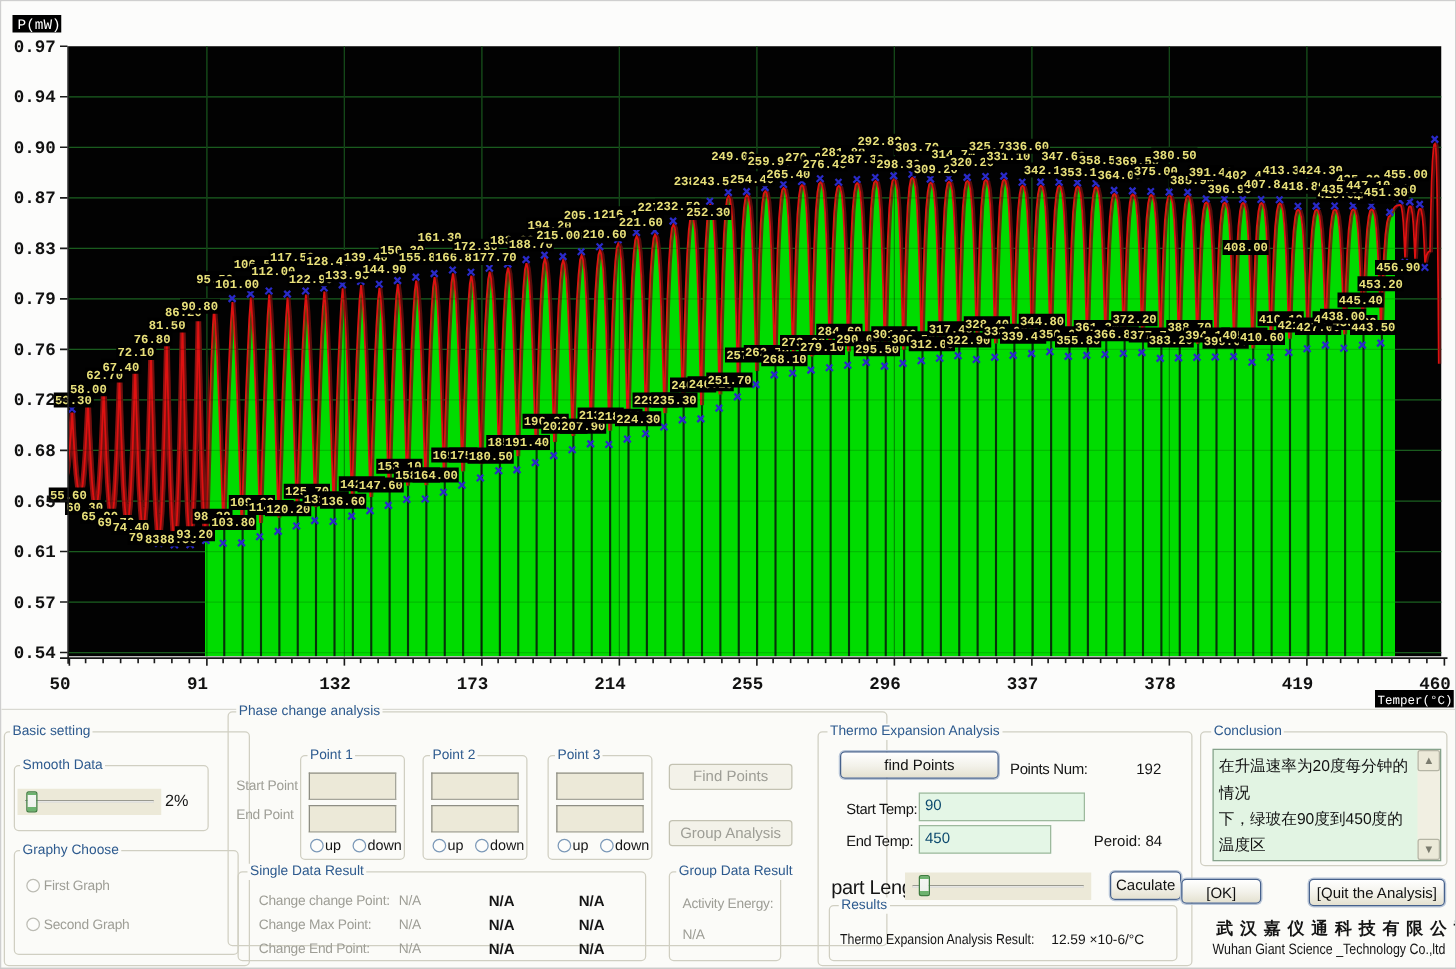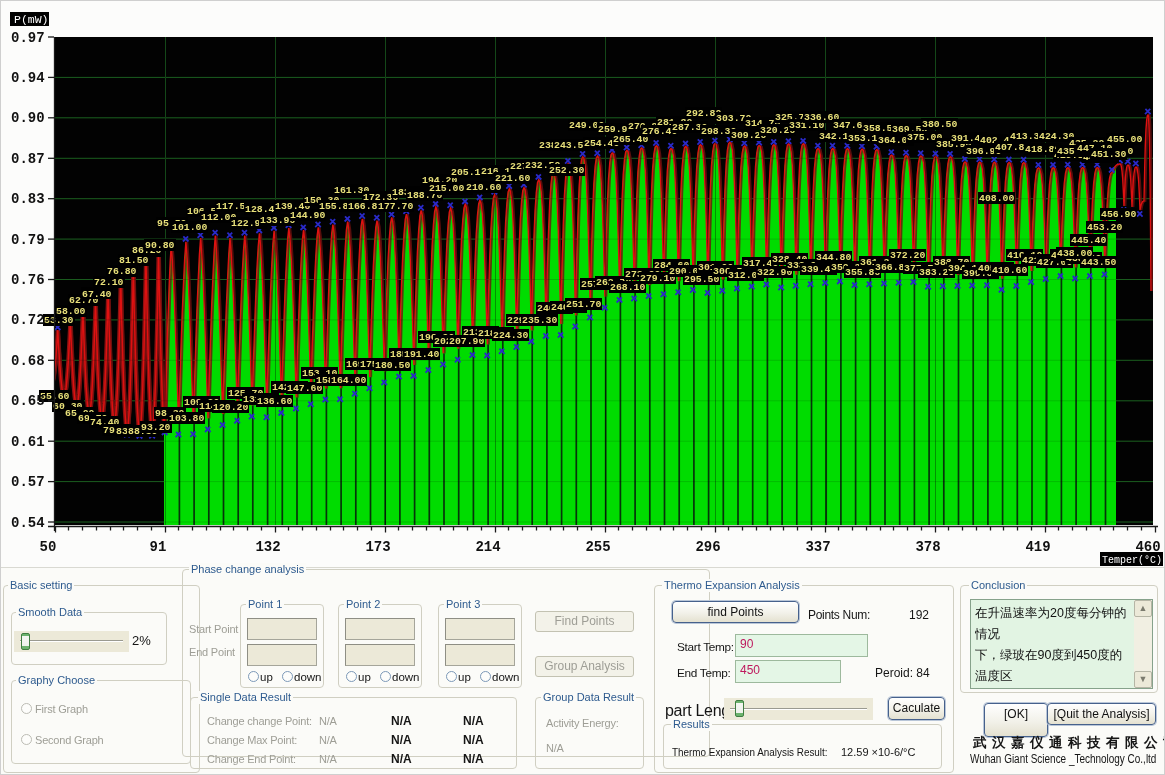--- a/index.html
+++ b/index.html
@@ -2,21 +2,21 @@
 <html><head><meta charset="utf-8"><title>Thermo Analysis</title>
 <style>
 *{margin:0;padding:0;box-sizing:border-box}
 html,body{width:1165px;height:775px;overflow:hidden}
 body{position:relative;background:#fbfbf8;font-family:"Liberation Sans",sans-serif;border:1px solid #cfcfcf}
 .gb{position:absolute;border:1px solid #d0cfc2;border-radius:4px}
 .gt{position:absolute;top:-7px;background:#fbfbf8;padding:0 2px;color:#2d5a8e;font-size:11px;line-height:13px;white-space:nowrap}
 .lbl{position:absolute;font-size:11px;letter-spacing:-0.2px;color:#9e9e96;white-space:nowrap}
 .blk{position:absolute;font-size:12px;color:#151515;white-space:nowrap}
 .inp{position:absolute;background:#ece9d8;border:1px solid #a5a59a;border-top-color:#8e8e84;border-left-color:#8e8e84}
-.ginp{position:absolute;background:#e4f6e6;border:1px solid #9db99d;font-size:12px;color:#be185d;padding:2px 0 0 4px}
+.ginp{position:absolute;background:#e4f6e6;border:1px solid #9db99d;font-size:12px;color:#0c4a6e;padding:2px 0 0 4px}
 .btn{position:absolute;border:1px solid #46618c;border-radius:4px;background:linear-gradient(#ffffff,#f2f1e9 55%,#e4e1d0);color:#111;font-size:12px;text-align:center;box-shadow:0 0 0 1px #b9c6d8}
 .dbtn{position:absolute;border:1px solid #c3c2b2;border-radius:3px;background:#f3f2e9;color:#9e9e96;font-size:12px;text-align:center}
 .rad{position:absolute;width:11px;height:11px;border-radius:50%;background:#fdfdfb}
 .re{border:1px solid #7c99b8}
 .rd{border:1px solid #bcbcb4}
 .trk{position:absolute;background:#ece9d8}
 .grv{position:absolute;height:2px;background:#9a9a90;border-bottom:1px solid #fff}
 .thm{position:absolute;width:9px;height:17px;border:1px solid #3f7d41;border-radius:2px;background:linear-gradient(#6cb36e 15%,#f4f6f2 15%,#eef2ec 80%,#6cb36e 80%)}
 </style></head>
 <body>
@@ -819,21 +819,21 @@
 <div class="blk" style="left:462px;top:713px;font-weight:bold">N/A</div>
 <div class="lbl" style="left:206px;top:733px">Change Max Point:</div>
 <div class="lbl" style="left:318px;top:733px">N/A</div>
 <div class="blk" style="left:390px;top:732px;font-weight:bold">N/A</div>
 <div class="blk" style="left:462px;top:732px;font-weight:bold">N/A</div>
 <div class="lbl" style="left:206px;top:752px">Change End Point:</div>
 <div class="lbl" style="left:318px;top:752px">N/A</div>
 <div class="blk" style="left:390px;top:751px;font-weight:bold">N/A</div>
 <div class="blk" style="left:462px;top:751px;font-weight:bold">N/A</div>
 
-<div class="gb" style="left:534px;top:696px;width:109px;height:72px">
+<div class="gb" style="left:534px;top:696px;width:90px;height:72px">
   <span class="gt" style="left:5px">Group Data Result</span>
 </div>
 <div class="lbl" style="left:545px;top:716px">Activity Energy:</div>
 <div class="lbl" style="left:545px;top:741px">N/A</div>
 
 <div class="gb" style="left:653px;top:584px;width:300px;height:188px">
   <span class="gt" style="left:7px">Thermo Expansion Analysis</span>
 </div>
 <div class="btn" style="left:671px;top:600px;width:127px;height:22px;line-height:20px">find Points</div>
 <div class="blk" style="left:807px;top:607px;font-size:12px;letter-spacing:-0.3px">Points Num:</div>
@@ -855,16 +855,16 @@
 <div class="blk" style="left:840px;top:745px;font-size:11px">12.59 ×10-6/°C</div>
 
 <div class="gb" style="left:959px;top:584px;width:198px;height:108px">
   <span class="gt" style="left:8px">Conclusion</span>
 </div>
 <div style="position:absolute;left:969px;top:598px;width:183px;height:90px;background:#e2f4e3;border:1px solid #86a28b"></div>
 <div style="position:absolute;left:974px;top:602px;width:156px;height:84px;font-size:12.5px;line-height:21px;color:#111;overflow:hidden">在升温速率为20度每分钟的情况<br>下，绿玻在90度到450度的温度区<br>间的平均热膨胀系数为12.59*10<br>（-6）/°C。</div>
 <div style="position:absolute;left:1133px;top:599px;width:18px;height:88px;background:#f1efe2"></div>
 <div style="position:absolute;left:1133px;top:599px;width:18px;height:17px;background:#ece9d8;border:1px solid #b5b5a5;border-radius:2px;color:#7b7b6e;font-size:9px;text-align:center;line-height:15px">▲</div>
 <div style="position:absolute;left:1133px;top:670px;width:18px;height:17px;background:#ece9d8;border:1px solid #b5b5a5;border-radius:2px;color:#7b7b6e;font-size:9px;text-align:center;line-height:15px">▼</div>
-<div class="btn" style="left:983px;top:702px;width:64px;height:34px;line-height:20px">[OK]</div>
+<div class="btn" style="left:944px;top:702px;width:64px;height:20px;line-height:20px">[OK]</div>
 <div class="btn" style="left:1046px;top:702px;width:109px;height:22px;line-height:20px">[Quit the Analysis]</div>
 <div class="blk" style="left:972px;top:733px;width:178px;font-weight:bold;font-size:13.5px;letter-spacing:5.5px;white-space:nowrap">武汉嘉仪通科技有限公司</div>
 <div class="blk" style="left:969px;top:751px;font-size:12px;transform:scaleX(0.83);transform-origin:0 0;white-space:nowrap">Wuhan Giant Science _Technology Co.,ltd</div>
 
 </body></html>

